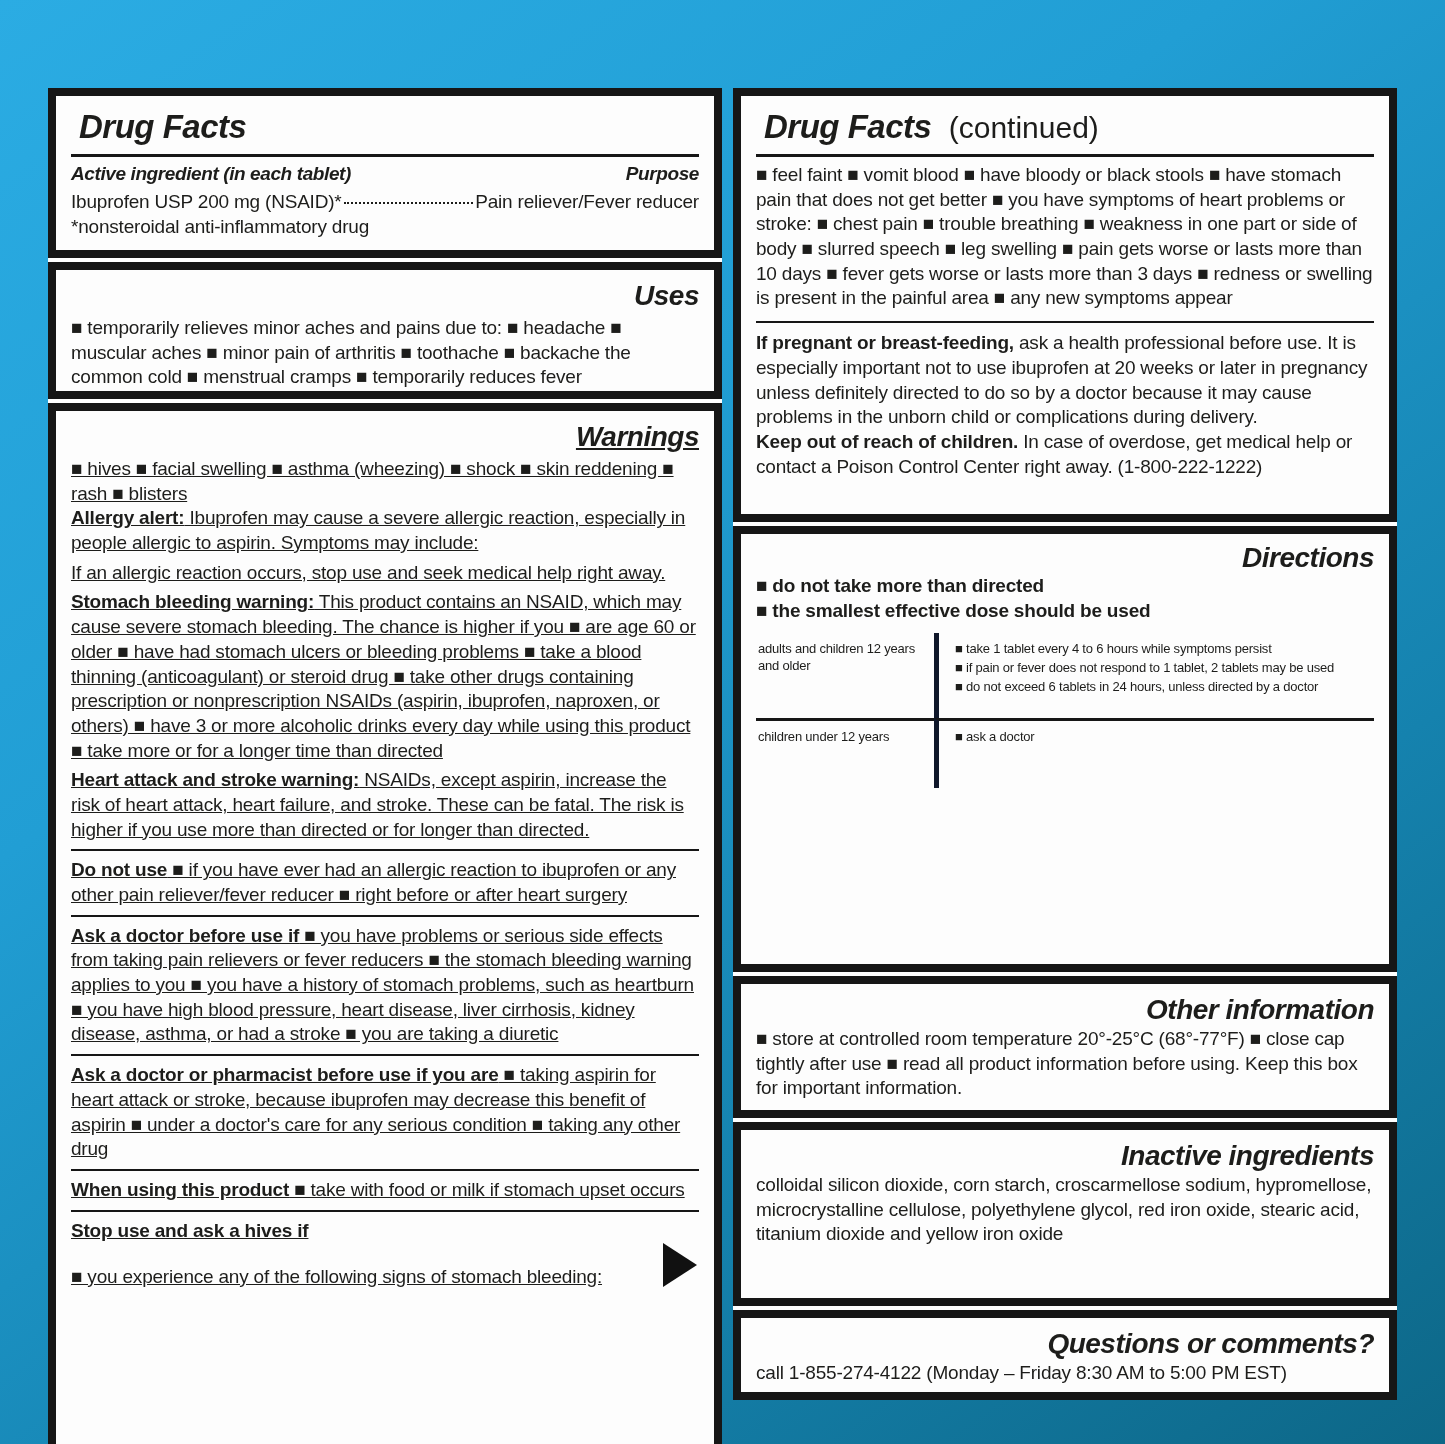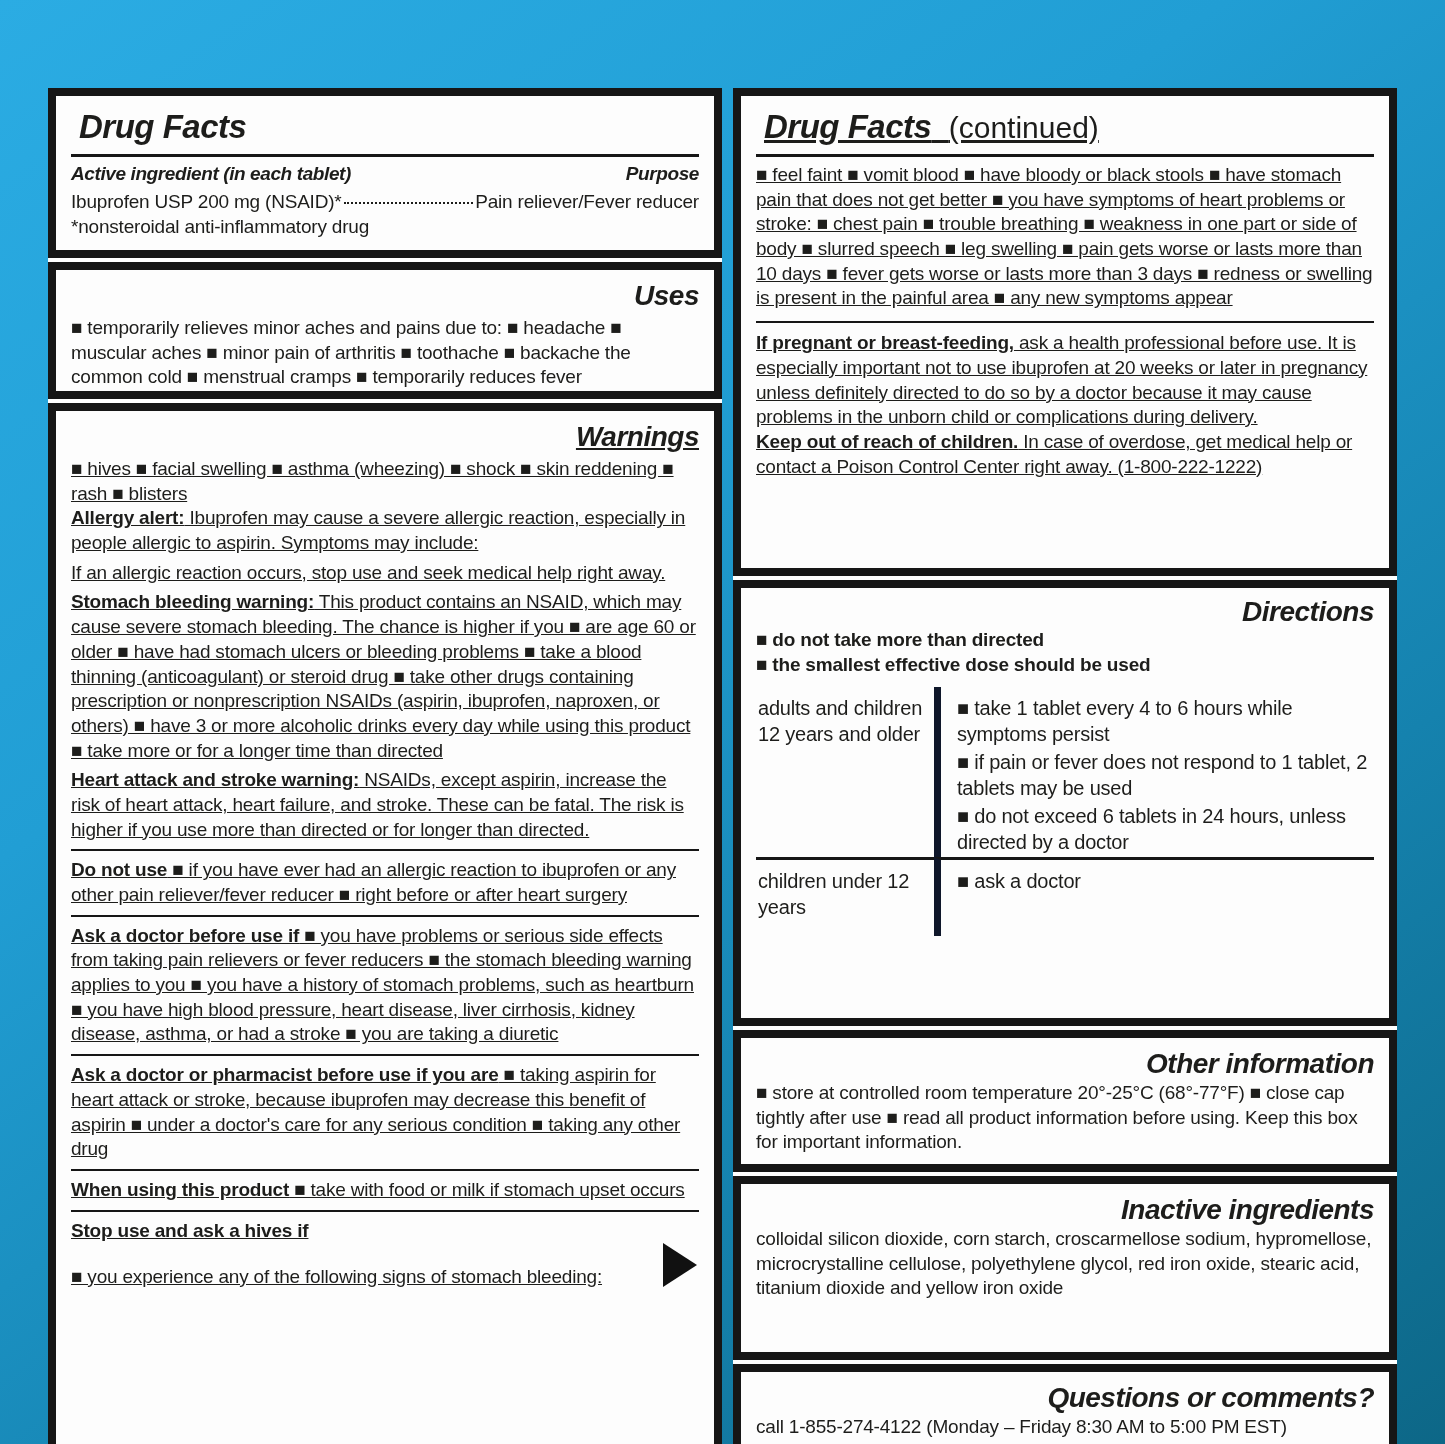--- a/index.html
+++ b/index.html
@@ -24,23 +24,23 @@
   .body-text{font-size:19px;line-height:1.3;letter-spacing:-0.2px;margin:0 0 5px 0;}
   .body-text b{letter-spacing:-0.2px;}
   .ai-row{display:flex;justify-content:space-between;align-items:baseline;margin-top:4px;}
   .ai-head{font-size:19px;font-weight:bold;font-style:italic;letter-spacing:-0.4px;}
   .dotline{display:flex;align-items:baseline;font-size:19px;letter-spacing:-0.2px;margin-top:5px;line-height:1.3;}
   .leader{flex:1;border-bottom:2.5px dotted #1d1d1b;margin:0 2px;position:relative;top:-4px;min-width:30px;}
   .stopuse-row{display:flex;align-items:flex-end;}
   .stopuse-row .txt{flex:1;}
   .tri{width:0;height:0;border-top:22px solid transparent;border-bottom:22px solid transparent;border-left:34px solid #111;margin:0 2px 2px 6px;}
   .dir-table{display:grid;grid-template-columns:178px 1fr;margin-top:10px;}
-  .dir-cell{font-size:20px;line-height:1.3;letter-spacing:-0.2px;box-sizing:border-box;}
+  .dir-cell{font-size:13px;line-height:1.3;letter-spacing:-0.2px;box-sizing:border-box;}
   .dir-who{padding:8px 10px 8px 2px;}
-  .dir-what{border-left:7px solid #0f172a;padding:8px 4px 0 16px;}
+  .dir-what{border-left:5px solid #0f172a;padding:8px 4px 20px 16px;}
   .dir-row2{border-top:3px solid #161616;}
   .dir-what p{margin:0 0 2px 0;}
   .bold-line{font-weight:bold;}
   .nogap{margin:0;}
 </style>
 </head>
 <body>
 
 <div class="col col-left">
 
@@ -83,21 +83,21 @@
     <p class="body-text bold-line nogap">Stop use and ask a hives if</p>
     <div class="stopuse-row">
       <p class="body-text txt nogap">■  you experience any of the following signs of stomach bleeding:</p>
       <div class="tri"></div>
     </div>
   </div>
 </div>
 
 <div class="col col-right">
 
-  <div class="box" style="height:488px;text-decoration:underline;">
+  <div class="box" style="height:434px;">
     <div class="df-title">
       <span>Drug Facts</span>&nbsp;
       <span class="df-cont">(continued)</span>
     </div>
     <div class="rule-heavy"></div>
     <p class="body-text nogap">■  feel faint ■  vomit blood ■  have bloody or black stools ■  have stomach pain that does not get better ■  you have symptoms of heart problems or stroke: ■  chest pain ■  trouble breathing ■  weakness in one part or side of body ■  slurred speech ■  leg swelling ■  pain gets worse or lasts more than 10 days ■  fever gets worse or lasts more than 3 days ■  redness or swelling is present in the painful area ■  any new symptoms appear</p>
     <div class="rule" style="margin:10px 0 8px 0;"></div>
     <p class="body-text nogap"><b>If pregnant or breast-feeding,</b><span> ask a health professional before use. It is especially important not to use ibuprofen at 20 weeks or later in pregnancy unless definitely directed to do so by a doctor because it may cause problems in the unborn child or complications during delivery.</span></p>
     <p class="body-text nogap"><b>Keep out of reach of children.</b><span> In case of overdose, get medical help or contact a Poison Control Center right away. (1-800-222-1222)</span></p>
   </div>

